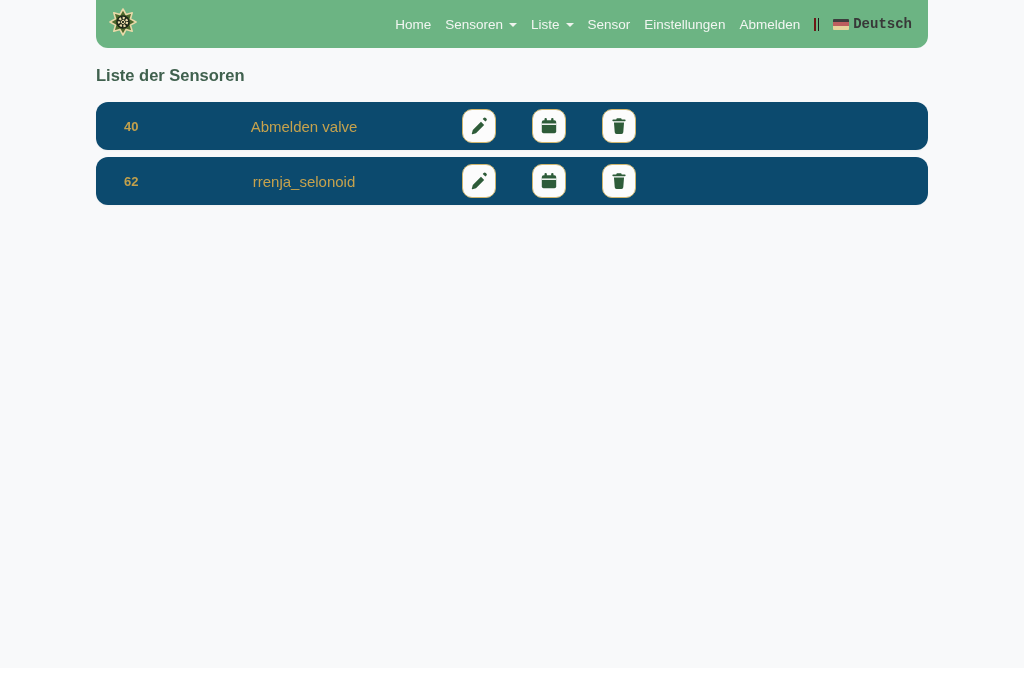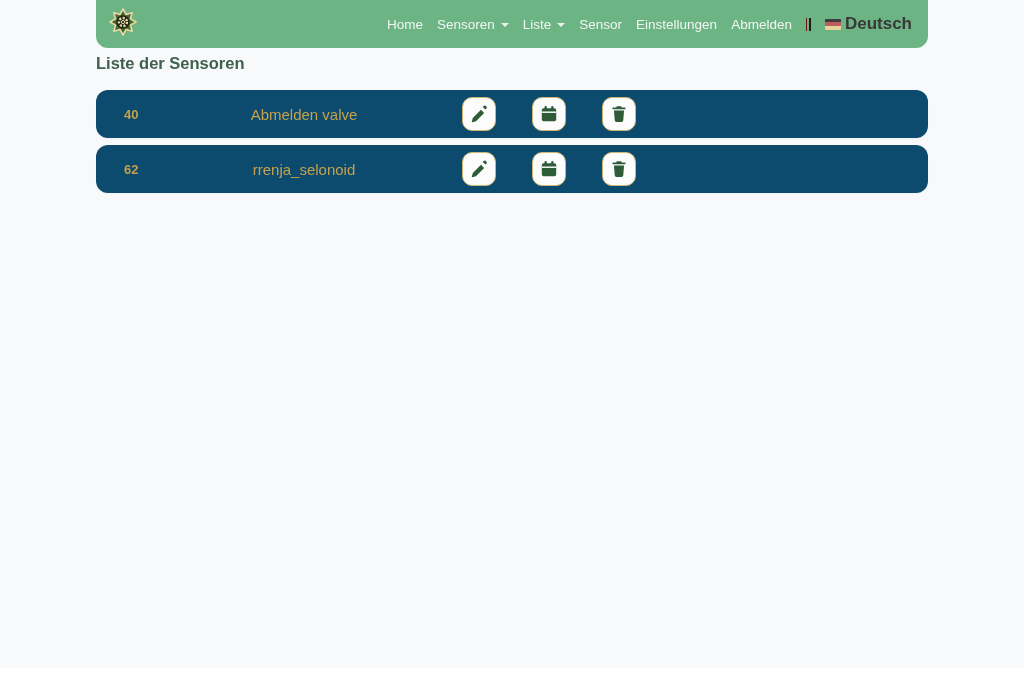--- a/index.html
+++ b/index.html
@@ -70,32 +70,33 @@
     flex-direction: column;
     border-radius: 1px;
     overflow: hidden;
   }
   .flag i { display: block; width: 100%; flex: 1; }
   .flag .f1 { background: #3d3d3d; }
   .flag .f2 { background: #bd5f5f; }
   .flag .f3 { background: #e7d49c; }
   .lang-label {
     color: #383838;
-    font-size: 17px;
+    font-size: 14px;
     font-weight: 700;
+    font-family: Liberation Mono, monospace;
   }
 
   
   .content {
     position: absolute;
     left: 96px; top: 48px;
     width: 832px;
   }
   .page-title {
-    margin-top: 6px;
+    margin-top: 18px;
     margin-bottom: 17px;
     font-size: 16.5px;
     font-weight: 600;
     color: #40614e;
   }
   .sensor-row {
     height: 48px;
     background: #0c4a6e;
     border-radius: 12px;
     margin-bottom: 7px;

